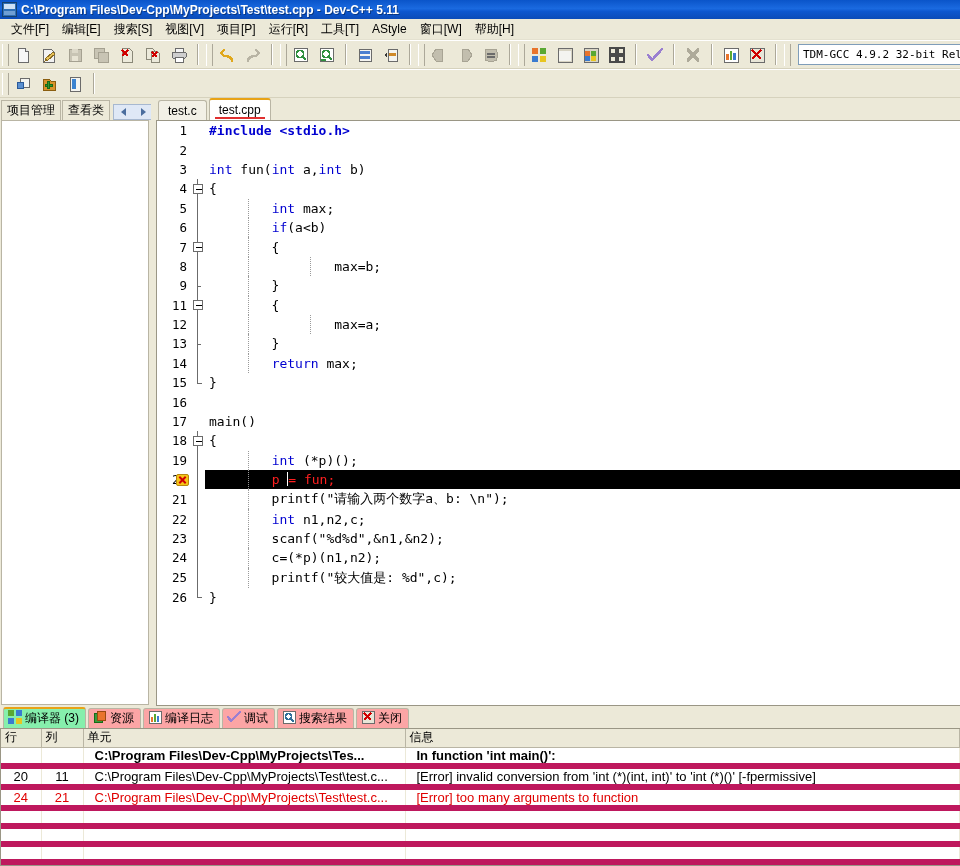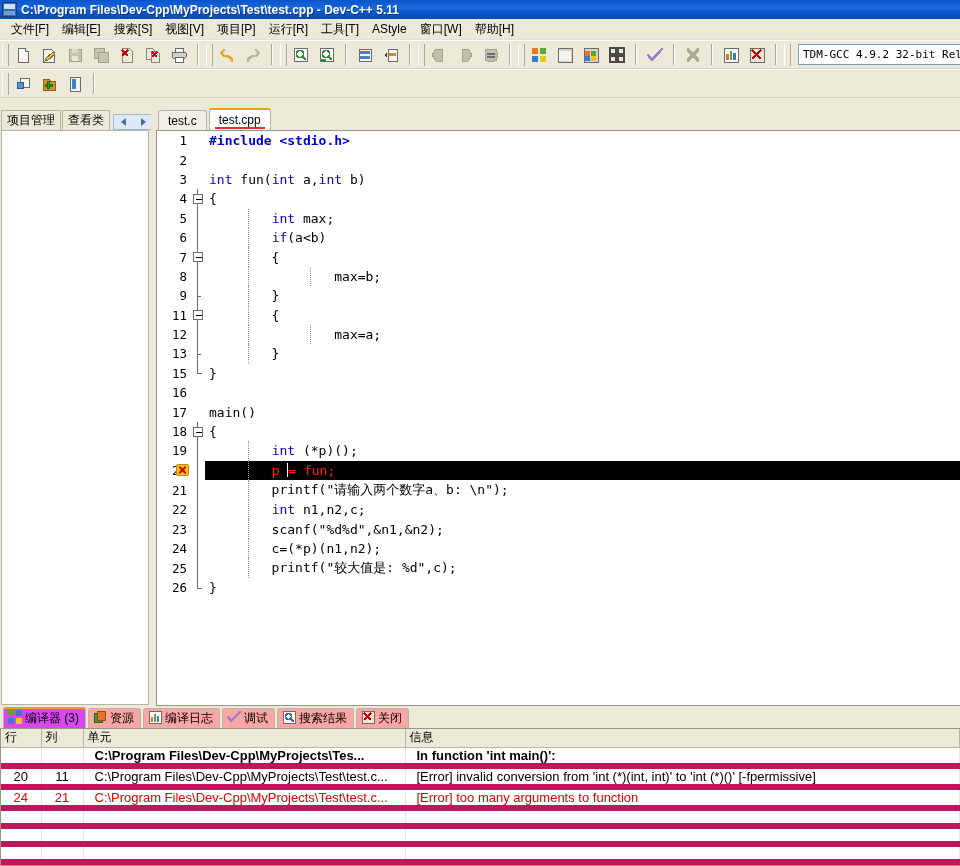--- a/index.html
+++ b/index.html
@@ -130,21 +130,20 @@
     white-space: nowrap;
     overflow: hidden;
   }
 
   
   .main {
     flex: 1 1 auto;
     display: flex;
     min-height: 0;
     background: #a21caf;
-    margin-top: 10px;
   }
 
   
   .leftdock {
     width: 151px;
     flex: 0 0 auto;
     display: flex; flex-direction: column;
     background: #ece9d8;
   }
   .leftdock-tabs {
@@ -369,21 +368,21 @@
     border: 1px solid #b9b5a4;
     border-bottom: none;
     border-radius: 3px 3px 0 0;
     display: flex; align-items: center;
     gap: 3px;
     margin-right: 2px;
     cursor: default;
     white-space: nowrap;
   }
   .bdtab.active {
-    background: #d946ef;
+    background: #86efac;
     border-top: 2px solid #e8a317;
     height: 21px;
   }
   .grid-wrap {
     flex: 1 1 auto;
     background: #ffffff;
     border: 1px solid #9a9685;
     border-right: none;
     overflow: hidden;
   }
@@ -790,20 +789,27 @@
                   <span class="fold-line"></span>
                 </td>
                 <td class="codecell">                max=a;<span class="guide" style="left: 43px;"></span><span class="guide" style="left: 105px;"></span></td>
               </tr>
               <tr>
                 <td class="gutter">13</td>
                 <td class="foldcol">
                   <span class="fold-tick"></span>
                 </td>
                 <td class="codecell">        }<span class="guide" style="left: 43px;"></span></td>
+              </tr>
+              <tr>
+                <td class="gutter">14</td>
+                <td class="foldcol">
+                  <span class="fold-line"></span>
+                </td>
+                <td class="codecell">        <span class="kw">return</span> max;<span class="guide" style="left: 43px;"></span></td>
               </tr>
               <tr>
                 <td class="gutter">15</td>
                 <td class="foldcol">
                   <span class="fold-end"></span>
                 </td>
                 <td class="codecell">}</td>
               </tr>
               <tr>
                 <td class="gutter">16</td>

